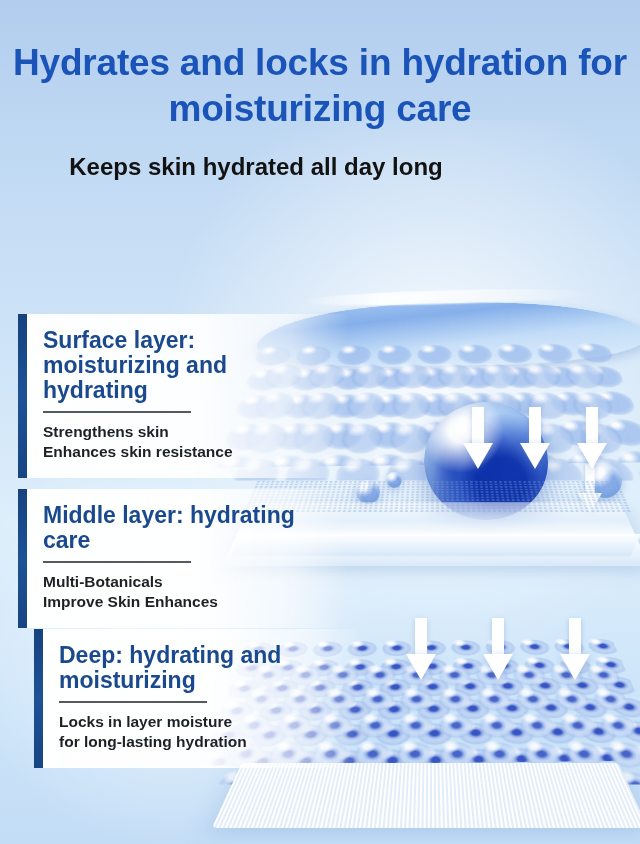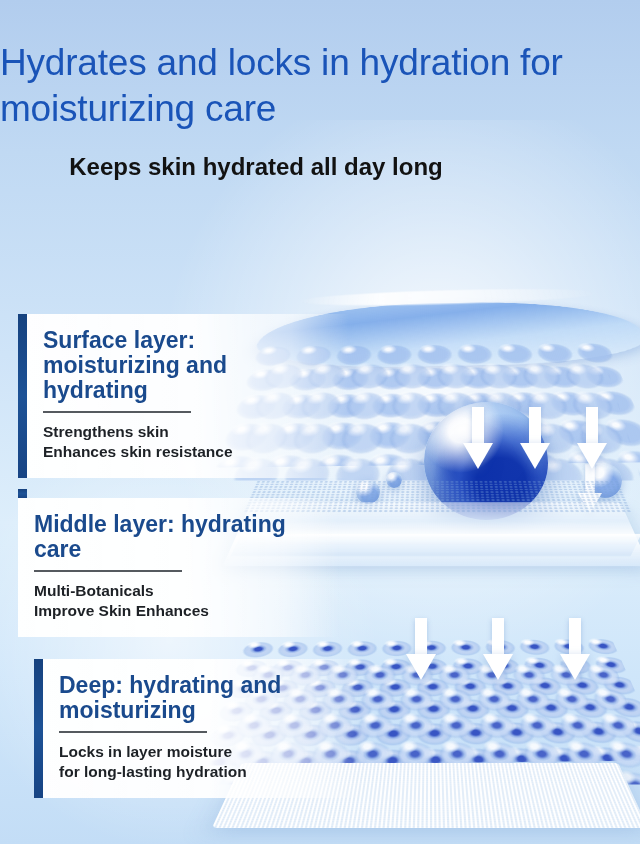--- a/index.html
+++ b/index.html
@@ -19,22 +19,22 @@
     pointer-events:none;
   }
   .bg-glow2{
     position:absolute;left:-40px;top:430px;width:420px;height:420px;
     background:radial-gradient(ellipse at 50% 50%, rgba(255,255,255,.6) 0%, rgba(255,255,255,0) 70%);
     pointer-events:none;
   }
 
   
   .headline{
-    position:absolute;left:0;top:40px;width:640px;text-align:left;
-    color:#1a54b8;font-size:37px;line-height:46px;font-weight:normal;
+    position:absolute;left:0;top:40px;width:640px;text-align:center;
+    color:#1a54b8;font-size:37px;line-height:46px;font-weight:bold;
     letter-spacing:-.2px;
   }
   .subheadline{
     position:absolute;left:0;top:152px;width:512px;text-align:center;
     color:#121212;font-size:24px;line-height:30px;font-weight:bold;
   }
 
   
   .art{position:absolute;left:0;top:180px;width:640px;height:664px;}
 
@@ -211,22 +211,22 @@
     margin:0 0 2px 0;
   }
   .card .rule{
     width:148px;height:2px;background:#555a5f;margin:8px 0 9px 0;
   }
   .card .body{
     color:#1d2126;font-size:15.5px;line-height:20px;font-weight:bold;
     white-space:pre-line;
   }
   .c1{top:314px;}
-  .c2{top:489px;flex-direction:column;}
-  .c3{top:659px;padding-left:16px;}
+  .c2{top:489px;}
+  .c3{top:629px;padding-left:16px;}
 </style>
 </head>
 <body>
 
 <div class="poster">
 
   <div class="bg-glow"></div>
   <div class="bg-glow2"></div>
 
   <div class="art">

